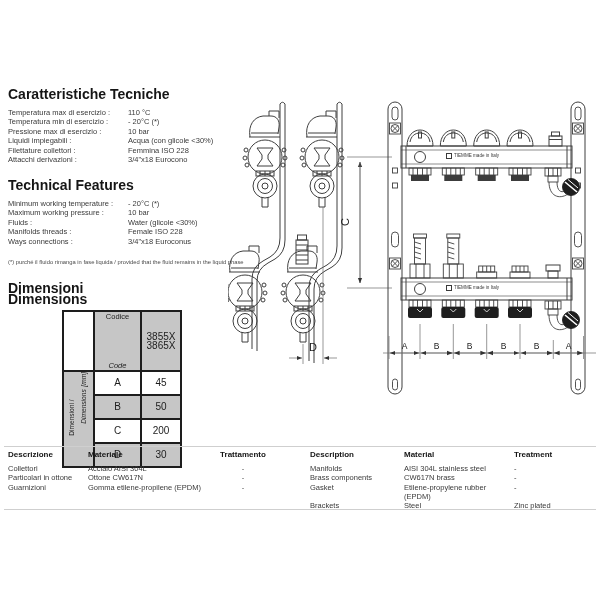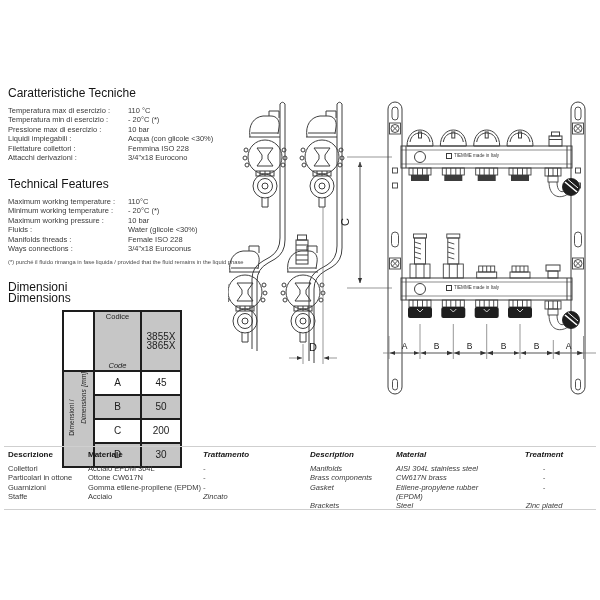--- a/index.html
+++ b/index.html
@@ -1,19 +1,19 @@
 <!DOCTYPE html>
 <html><head>
 <meta charset="utf-8">
 <style>
   html,body{margin:0;padding:0;background:#fff;}
   .page{position:relative;width:600px;height:600px;background:#ffffff;overflow:hidden;
         font-family:"Liberation Sans",sans-serif;color:#2e2e2e;}
   .abs{position:absolute;}
-  .sec-title{font-size:12px;font-weight:normal;color:#151515;}
+  .sec-title{font-size:14px;font-weight:bold;color:#151515;}
   .spec-row{display:flex;font-size:7.5px;line-height:9.4px;color:#3a3a3a;justify-content:flex-end;}
   .spec-label{width:120px;}
   .spec-value{flex:1;}
   .footnote{font-size:5.8px;color:#4a4a4a;white-space:nowrap;}
   
   .dimtable{border-collapse:collapse;font-size:10px;color:#1c1c1c;}
   .dimtable td{border:2px solid #1d1d1d;text-align:center;vertical-align:middle;padding:0;background:#fff;}
   .dimtable td.gray{background:#c6c6c6;}
   .dimtable .hdr{font-size:7.5px;line-height:9px;}
   .dimtable .codes{font-size:10px;line-height:9px;}
@@ -21,22 +21,22 @@
   .col-dim{width:45px;}
   .col-val{width:38px;}
   .row-h{height:28px;padding-left:8px;}
   .row-d{height:21px;}
   .it{font-style:italic;margin-top:40px;}
   .vwrap{display:inline-block;writing-mode:vertical-rl;transform:rotate(180deg);
          font-size:6.6px;line-height:1.85;white-space:nowrap;color:#222;}
   
   .mat-row{display:flex;font-size:7.5px;line-height:9.2px;color:#3a3a3a;}
   .mat-head{font-size:8px;font-weight:bold;color:#151515;margin-bottom:5px;}
-  .mc1i{width:80px;}.mc2i{width:115px;}.mc3i{width:80px;text-align:left;font-style:italic;}
-  .mc1e{width:86px;}.mc2e{width:110px;}.mc3e{width:76px;text-align:center;}
+  .mc1i{width:80px;}.mc2i{width:115px;}.mc3i{width:80px;text-align:center;}
+  .mc1e{width:86px;}.mc2e{width:110px;margin-left:8px;}.mc3e{width:76px;}
   .hline{position:absolute;left:4px;width:592px;height:1px;background:#cfcfcf;}
   
   .dimlabel{position:absolute;font-size:8.5px;color:#1c1c1c;text-align:center;}
   .dimletter{position:absolute;font-size:11px;color:#1c1c1c;text-align:center;}
   .brand{position:absolute;font-size:4.6px;color:#3a3a3a;text-align:center;white-space:nowrap;}
   .brandmark{display:inline-block;width:4px;height:4px;border:0.6px solid #3a3a3a;
              vertical-align:middle;margin-right:2px;}
 </style>
 </head>
 <body>
@@ -66,24 +66,20 @@
         <span class="spec-value">Femmina ISO 228</span>
       </div>
     <div class="spec-row">
         <span class="spec-label">Attacchi derivazioni :</span>
         <span class="spec-value">3/4"x18 Eurocono</span>
       </div>
   </div>
 
   <div class="abs" style="left:8px;top:177px;">
     <div class="sec-title" style="margin-bottom:6px;">Technical Features</div>
-    <div class="spec-row">
-        <span class="spec-label">Maximum working temperature :</span>
-        <span class="spec-value">110°C</span>
-      </div>
     <div class="spec-row">
         <span class="spec-label">Minimum working temperature :</span>
         <span class="spec-value">- 20°C (*)</span>
       </div>
     <div class="spec-row">
         <span class="spec-label">Maximum working pressure :</span>
         <span class="spec-value">10 bar</span>
       </div>
     <div class="spec-row">
         <span class="spec-label">Fluids :</span>
@@ -349,41 +345,36 @@
   <div class="hline" style="top:509px;"></div>
 
   <div class="abs" style="left:8px;top:450px;">
     <div class="mat-row mat-head">
       <span class="mc1i">Descrizione</span>
       <span class="mc2i">Materiale</span>
       <span class="mc3i">Trattamento</span>
     </div>
     <div class="mat-row">
         <span class="mc1i">Collettori</span>
-        <span class="mc2i">Acciaio EPDM 304L</span>
+        <span class="mc2i">Acciaio AISI 304L</span>
         <span class="mc3i">-</span>
       </div>
     <div class="mat-row">
         <span class="mc1i">Particolari in ottone</span>
         <span class="mc2i">Ottone CW617N</span>
         <span class="mc3i">-</span>
       </div>
     <div class="mat-row">
         <span class="mc1i">Guarnizioni</span>
         <span class="mc2i">Gomma etilene-propilene (EPDM)</span>
         <span class="mc3i">-</span>
       </div>
-    <div class="mat-row">
-        <span class="mc1i">Staffe</span>
-        <span class="mc2i">Acciaio</span>
-        <span class="mc3i">Zincato</span>
-      </div>
   </div>
 
-  <div class="abs" style="left:310px;top:450px;font-style:italic;">
+  <div class="abs" style="left:310px;top:450px;">
     <div class="mat-row mat-head">
       <span class="mc1e">Description</span>
       <span class="mc2e">Material</span>
       <span class="mc3e">Treatment</span>
     </div>
     <div class="mat-row">
         <span class="mc1e">Manifolds</span>
         <span class="mc2e">AISI 304L stainless steel</span>
         <span class="mc3e">-</span>
       </div>

